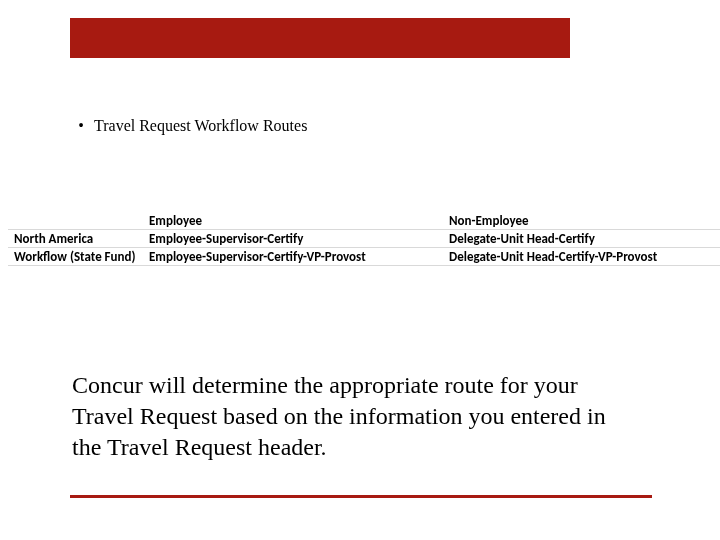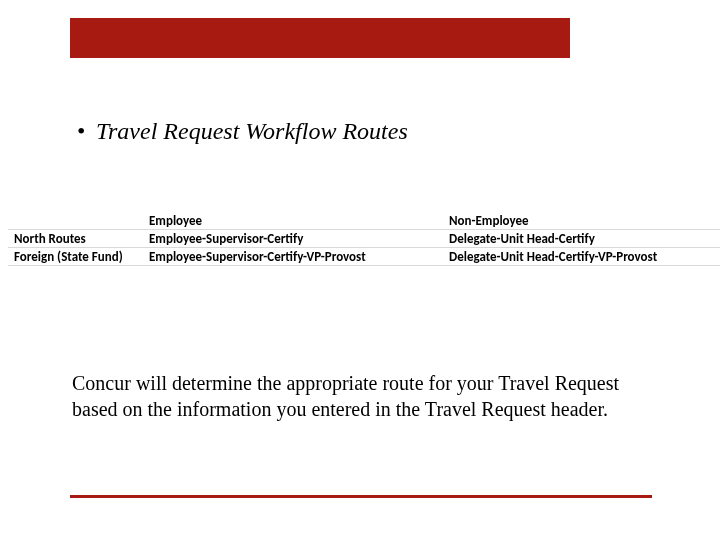--- a/index.html
+++ b/index.html
@@ -24,23 +24,22 @@
     left: 70px;
     width: 500px;
     height: 40px;
     background: #a71a11;
   }
   .bullet-row {
     position: absolute;
     top: 116px;
     left: 72px;
     right: 60px;
-    font-size: 24px;
+    font-size: 16px;
     line-height: 1.3;
-    font-style: italic;
   }
   .bullet-row .dot {
     display: inline-block;
     width: 18px;
     vertical-align: top;
     text-align: center;
   }
   .bullet-row .txt {
     display: inline-block;
   }
@@ -76,21 +75,21 @@
     border-bottom: 1px solid #d9d9d9;
   }
   table.routes .rowhead {
     font-weight: bold;
   }
   .body-text {
     position: absolute;
     top: 370px;
     left: 72px;
     width: 565px;
-    font-size: 20px;
+    font-size: 24px;
     line-height: 1.3;
   }
   .bottom-rule {
     position: absolute;
     left: 70px;
     right: 68px;
     bottom: 42px;
     height: 0;
     border-top: 3px solid #a71a11;
   }
@@ -116,26 +115,26 @@
       </colgroup>
       <thead>
         <tr>
           <th></th>
           <th>Employee</th>
           <th>Non-Employee</th>
         </tr>
       </thead>
       <tbody>
         <tr>
-          <td class="rowhead">North Routes</td>
+          <td class="rowhead">North America</td>
           <td>Employee-Supervisor-Certify</td>
           <td>Delegate-Unit Head-Certify</td>
         </tr>
         <tr>
-          <td class="rowhead">Foreign (State Fund)</td>
+          <td class="rowhead">Workflow (State Fund)</td>
           <td>Employee-Supervisor-Certify-VP-Provost</td>
           <td>Delegate-Unit Head-Certify-VP-Provost</td>
         </tr>
       </tbody>
     </table>
   </div>
 
   <div class="body-text">Concur will determine the appropriate route for your Travel Request based on the information you entered in the Travel Request header.</div>
 
   <div class="bottom-rule"></div>

